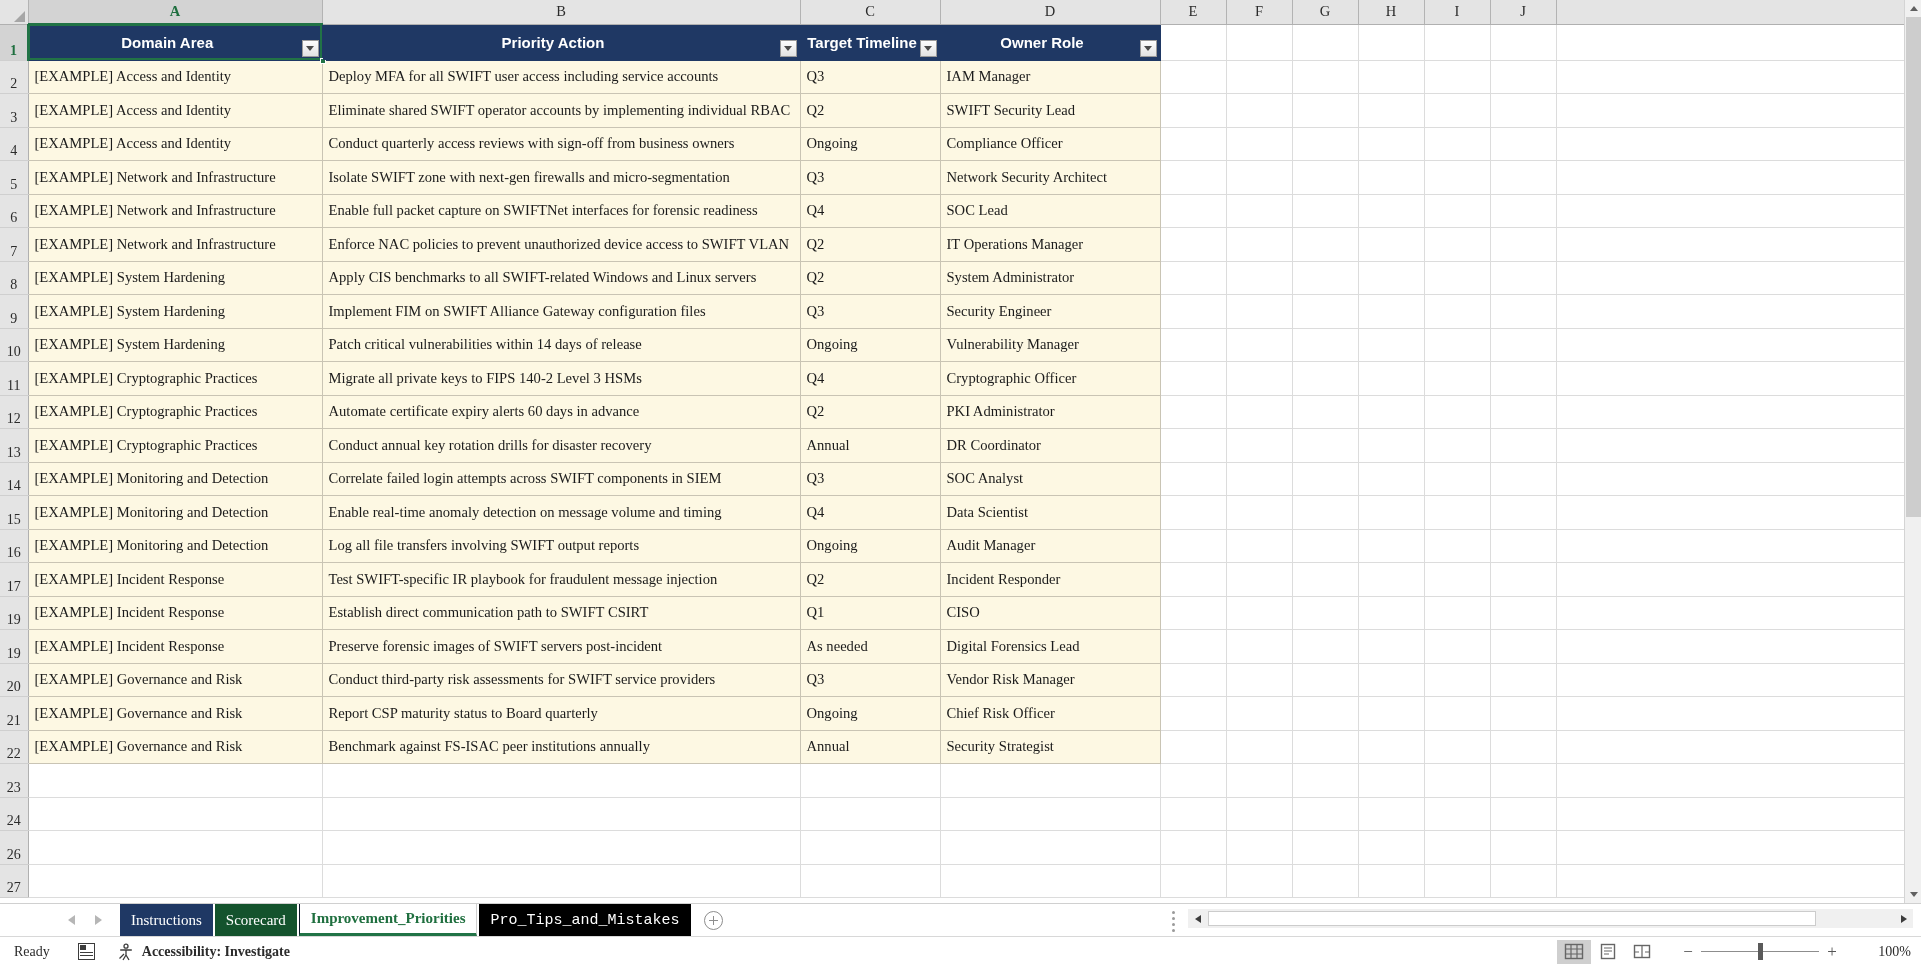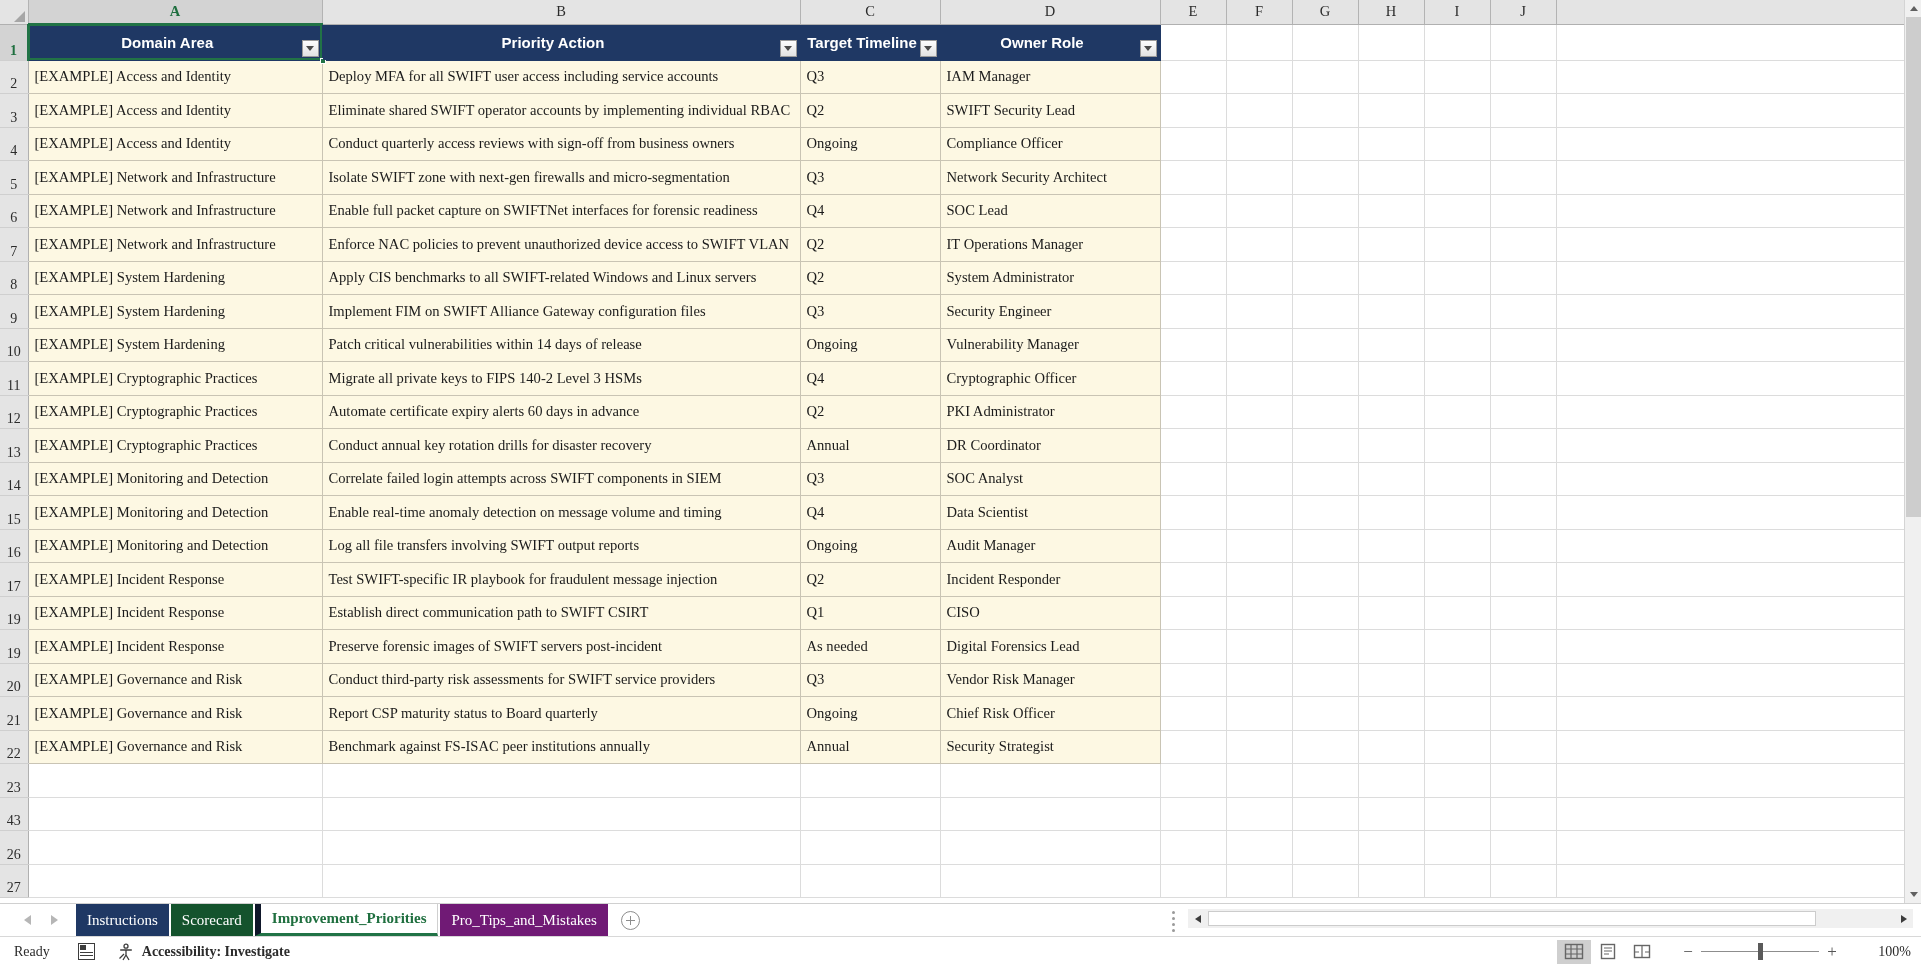--- a/index.html
+++ b/index.html
@@ -125,41 +125,42 @@
   .vscroll .thumb { position:absolute; top:17px; left:1px; width:15px; height:500px; background:#cdcdcd; }
   .vscroll .arrow.bottom { position:absolute; bottom:0; left:0; }
 
   
   .tabbar {
     flex: 0 0 33px;
     display: flex; align-items: stretch;
     background: #ffffff;
     border-top: 1px solid #d0d0d0;
     position: relative;
+    padding-left: 44px;
   }
   .navarrows { display:flex; align-items:center; gap:20px; padding: 0 18px 0 24px; }
   .navarrows .a { width:0;height:0;border-top:5px solid transparent;border-bottom:5px solid transparent; }
   .navarrows .left { border-right:7px solid #b6b6b6; }
   .navarrows .right { border-left:7px solid #b6b6b6; }
 
   .tabs { display: flex; align-items: stretch; }
   .tab {
     display: flex; align-items: center;
     padding: 0 11px;
     font-size: 15px;
     font-family: "Liberation Serif", serif;
     color: #ffffff;
     margin-right: 2px;
     cursor: pointer;
     white-space: nowrap;
   }
   .tab.active {
     background: #ffffff; color: #1f6f3f; font-weight: bold;
     border-bottom: 3px solid #217346;
-    border-left: 6px solid #0f172a; border-right: 1px solid #d0d0d0;
+    border-left: 1px solid #0f172a; border-right: 1px solid #d0d0d0;
   }
   .addsheet {
     display:flex; align-items:center; justify-content:center;
     width: 42px;
   }
   .addsheet .circ {
     width: 19px; height: 19px; border-radius: 50%;
     border: 1px solid #8d8d8d; position: relative;
   }
   .addsheet .circ:before, .addsheet .circ:after {
@@ -594,21 +595,21 @@
             <td class="cell empty"></td>
             <td class="cell empty"></td>
             <td class="cell empty"></td>
             <td class="cell empty"></td>
             <td class="cell empty"></td>
             <td class="cell empty"></td>
             <td class="cell empty"></td>
             <td class="cell empty"></td>
           </tr>
           <tr>
-            <td class="rowhead">43</td>
+            <td class="rowhead">24</td>
             <td class="cell empty"></td>
             <td class="cell empty"></td>
             <td class="cell empty"></td>
             <td class="cell empty"></td>
             <td class="cell empty"></td>
             <td class="cell empty"></td>
             <td class="cell empty"></td>
             <td class="cell empty"></td>
             <td class="cell empty"></td>
             <td class="cell empty"></td>
@@ -661,21 +662,21 @@
 
   <div class="tabbar">
     <div class="navarrows">
       <span class="a left"></span>
       <span class="a right"></span>
     </div>
     <div class="tabs" id="tabs">
         <div class="tab" style="background: rgb(31, 56, 100);">Instructions</div>
         <div class="tab" style="background: #14532d;">Scorecard</div>
         <div class="tab active">Improvement_Priorities</div>
-        <div class="tab" style="background: #701a75;">Pro_Tips_and_Mistakes</div>
+        <div class="tab" style="background: #000000; font-family: Liberation Mono, monospace;">Pro_Tips_and_Mistakes</div>
       </div>
     <div class="addsheet">
         <span class="circ"></span>
       </div>
 
     <div class="tab-grip">
         <i></i>
         <i></i>
         <i></i>
         <i></i>

